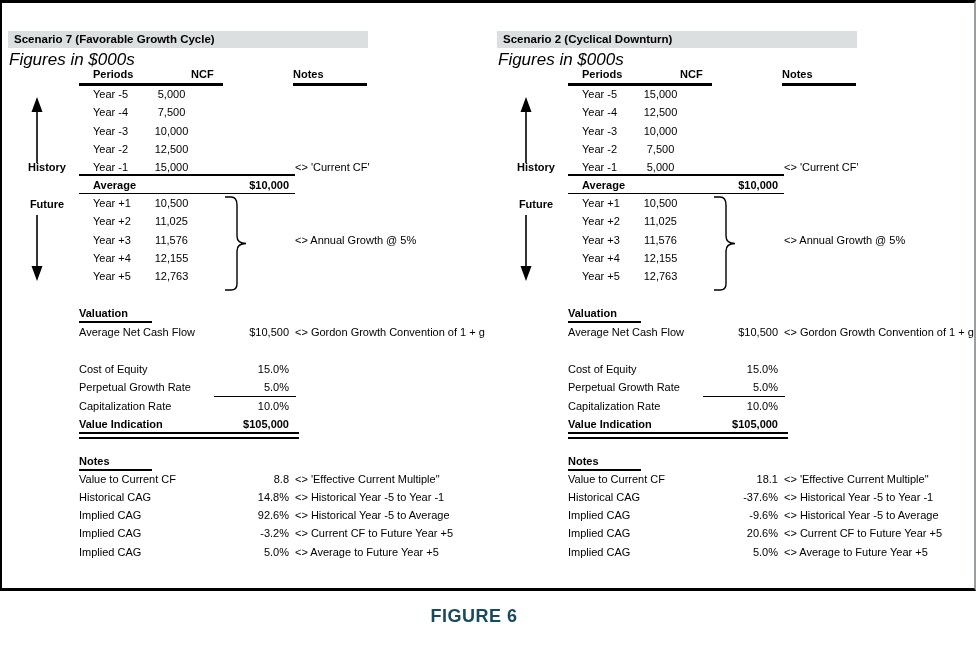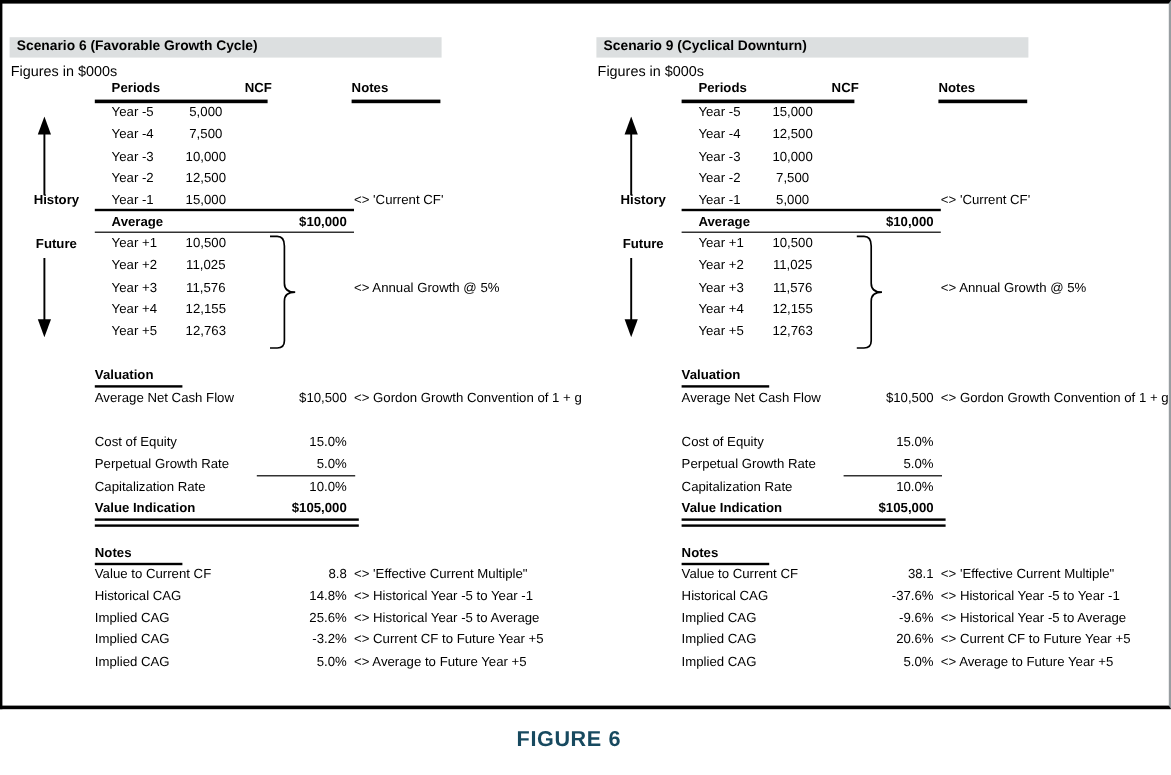--- a/index.html
+++ b/index.html
@@ -8,50 +8,50 @@
   .frame {
     position:absolute; left:0; top:0; width:976px; height:591px; box-sizing:border-box;
     border-top:3px solid #000; border-left:2px solid #000; border-bottom:3px solid #000;
     border-right:2px solid #989ea1;
   }
   .panel { position:absolute; top:31px; width:472px; height:555px; font-size:11px; line-height:13px; }
   .panel.s1 { left:8px; }
   .panel.s2 { left:497px; }
   .band { position:absolute; left:0; top:0; width:360px; height:17px; background:var(--band,#dcdfe0); }
   .band-t { position:absolute; left:6px; top:2px; font-weight:bold; font-size:11.5px; white-space:nowrap; }
-  .units { position:absolute; left:1px; top:22px; font-size:12px; white-space:nowrap; }
+  .units { position:absolute; left:1px; top:22px; font-style:italic; font-size:17px; white-space:nowrap; }
   .cell { position:absolute; height:14px; white-space:nowrap; }
   .b { font-weight:bold; }
   .c-p { left:85px; width:82px; }
   .c-n { left:120px; width:87px; text-align:center; }
   .c-v { left:180px; width:101px; text-align:right; }
   .c-note { left:287px; width:185px; }
   .c-l { left:71px; width:165px; }
   .ch-p { left:85px; }
-  .ch-n { left:183px;padding-left:13px; }
+  .ch-n { left:170px;padding-left:13px; }
   .ch-note { left:285px; }
   .rule { position:absolute; background:#000; }
   .dbl { position:absolute; height:3px; border-top:2px solid #000; border-bottom:2px solid #000; background:transparent; }
   .sidelabel { position:absolute; left:8px; width:62px; text-align:center; font-weight:bold; white-space:nowrap; }
   .arrow { position:absolute; left:21px; width:16px; }
   .brace { position:absolute; left:213px; top:164px; width:30px; height:97px; }
   .caption {
     position:absolute; top:606px; left:0; width:948px; text-align:center;
     font-size:18px; font-weight:bold; letter-spacing:0.5px; color:var(--caption,#17495f);
   }
 </style>
 </head>
 <body>
 
 <div class="page">
   <div class="frame"></div>
 
   <div class="panel s1">
     <div class="band">
-      <span class="band-t">Scenario 6 (Favorable Growth Cycle)</span>
+      <span class="band-t">Scenario 7 (Favorable Growth Cycle)</span>
     </div>
     <div class="units">Figures in $000s</div>
 
     <div class="cell b ch-p" style="top:37px">Periods</div>
     <div class="cell b ch-n" style="top:37px">NCF</div>
     <div class="cell b ch-note" style="top:37px">Notes</div>
     <div class="rule" style="top:52px;left:71px;width:144px;height:2.5px"></div>
     <div class="rule" style="top:52px;left:285px;width:74px;height:2.5px"></div>
 
     <svg class="arrow" style="top:66px;height:66px" viewBox="0 0 16 66">
@@ -117,33 +117,33 @@
 
     <div class="cell b c-l" style="top:424px">Notes</div>
     <div class="rule" style="top:438px;left:71px;width:73px;height:1.5px"></div>
     <div class="cell c-l" style="top:442px">Value to Current CF</div>
     <div class="cell c-v" style="top:442px">8.8</div>
     <div class="cell c-note" style="top:442px">&lt;&gt; 'Effective Current Multiple"</div>
     <div class="cell c-l" style="top:460px">Historical CAG</div>
     <div class="cell c-v" style="top:460px">14.8%</div>
     <div class="cell c-note" style="top:460px">&lt;&gt; Historical Year -5 to Year -1</div>
     <div class="cell c-l" style="top:478px">Implied CAG</div>
-    <div class="cell c-v" style="top:478px">25.6%</div>
+    <div class="cell c-v" style="top:478px">92.6%</div>
     <div class="cell c-note" style="top:478px">&lt;&gt; Historical Year -5 to Average</div>
     <div class="cell c-l" style="top:496px">Implied CAG</div>
     <div class="cell c-v" style="top:496px">-3.2%</div>
     <div class="cell c-note" style="top:496px">&lt;&gt; Current CF to Future Year +5</div>
     <div class="cell c-l" style="top:515px">Implied CAG</div>
     <div class="cell c-v" style="top:515px">5.0%</div>
     <div class="cell c-note" style="top:515px">&lt;&gt; Average to Future Year +5</div>
   </div>
 
   <div class="panel s2">
     <div class="band">
-      <span class="band-t">Scenario 9 (Cyclical Downturn)</span>
+      <span class="band-t">Scenario 2 (Cyclical Downturn)</span>
     </div>
     <div class="units">Figures in $000s</div>
 
     <div class="cell b ch-p" style="top:37px">Periods</div>
     <div class="cell b ch-n" style="top:37px">NCF</div>
     <div class="cell b ch-note" style="top:37px">Notes</div>
     <div class="rule" style="top:52px;left:71px;width:144px;height:2.5px"></div>
     <div class="rule" style="top:52px;left:285px;width:74px;height:2.5px"></div>
 
     <svg class="arrow" style="top:66px;height:66px" viewBox="0 0 16 66">
@@ -203,21 +203,21 @@
     <div class="rule" style="top:364.5px;left:206px;width:82px;height:1.5px"></div>
     <div class="cell c-l" style="top:369px">Capitalization Rate</div>
     <div class="cell c-v" style="top:369px">10.0%</div>
     <div class="cell b c-l" style="top:387px">Value Indication</div>
     <div class="cell b c-v" style="top:387px">$105,000</div>
     <div class="dbl" style="top:401px;left:71px;width:220px"></div>
 
     <div class="cell b c-l" style="top:424px">Notes</div>
     <div class="rule" style="top:438px;left:71px;width:73px;height:1.5px"></div>
     <div class="cell c-l" style="top:442px">Value to Current CF</div>
-    <div class="cell c-v" style="top:442px">38.1</div>
+    <div class="cell c-v" style="top:442px">18.1</div>
     <div class="cell c-note" style="top:442px">&lt;&gt; 'Effective Current Multiple"</div>
     <div class="cell c-l" style="top:460px">Historical CAG</div>
     <div class="cell c-v" style="top:460px">-37.6%</div>
     <div class="cell c-note" style="top:460px">&lt;&gt; Historical Year -5 to Year -1</div>
     <div class="cell c-l" style="top:478px">Implied CAG</div>
     <div class="cell c-v" style="top:478px">-9.6%</div>
     <div class="cell c-note" style="top:478px">&lt;&gt; Historical Year -5 to Average</div>
     <div class="cell c-l" style="top:496px">Implied CAG</div>
     <div class="cell c-v" style="top:496px">20.6%</div>
     <div class="cell c-note" style="top:496px">&lt;&gt; Current CF to Future Year +5</div>

